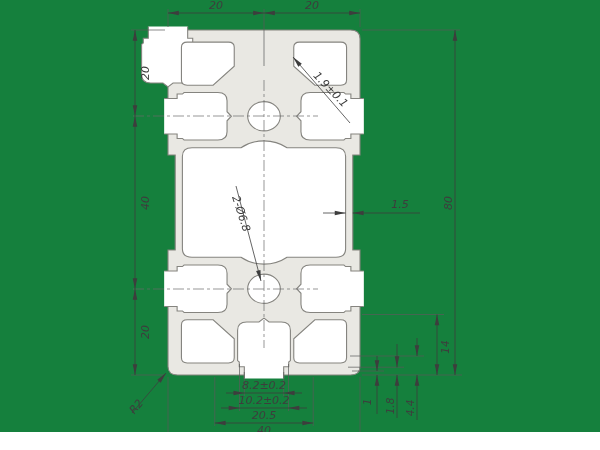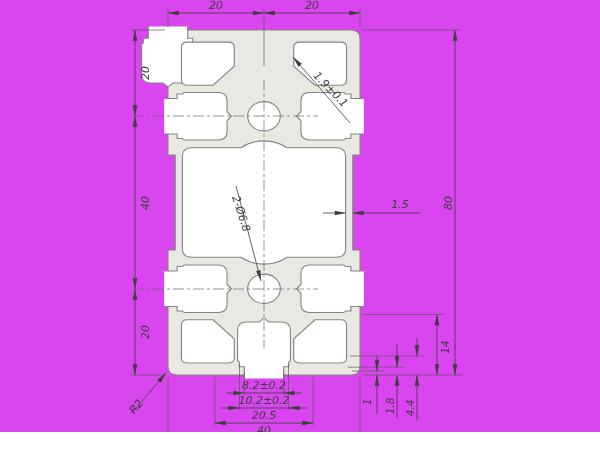--- a/index.html
+++ b/index.html
@@ -1,16 +1,16 @@
 <!DOCTYPE html>
 <html><head>
 <meta charset="utf-8">
 <style>
   html,body{margin:0;padding:0;background:#ffffff;}
-  .stage{width:600px;height:432px;position:relative;background:#d946ef;overflow:hidden;}
+  .stage{width:600px;height:432px;position:relative;background:#15803d;overflow:hidden;}
   svg{display:block;}
   .dim-txt{font:italic 11px "DejaVu Sans", sans-serif;fill:#3d3d3d;}
   .dim-txt-sm{font:italic 10.5px "DejaVu Sans", sans-serif;fill:#3d3d3d;}
   .dimline{stroke:#3d3d3d;stroke-width:0.8;fill:none;}
   .extline{stroke:#5a5a5a;stroke-width:0.7;fill:none;}
   .cl{stroke:#6a6a6a;stroke-width:0.7;fill:none;stroke-dasharray:11 3 3 3;}
   .pbody{fill:#e9e8e3;stroke:#85847f;stroke-width:1.1;}
   .pcut{fill:#ffffff;stroke:#85847f;stroke-width:1.1;}
 </style>
 </head>

